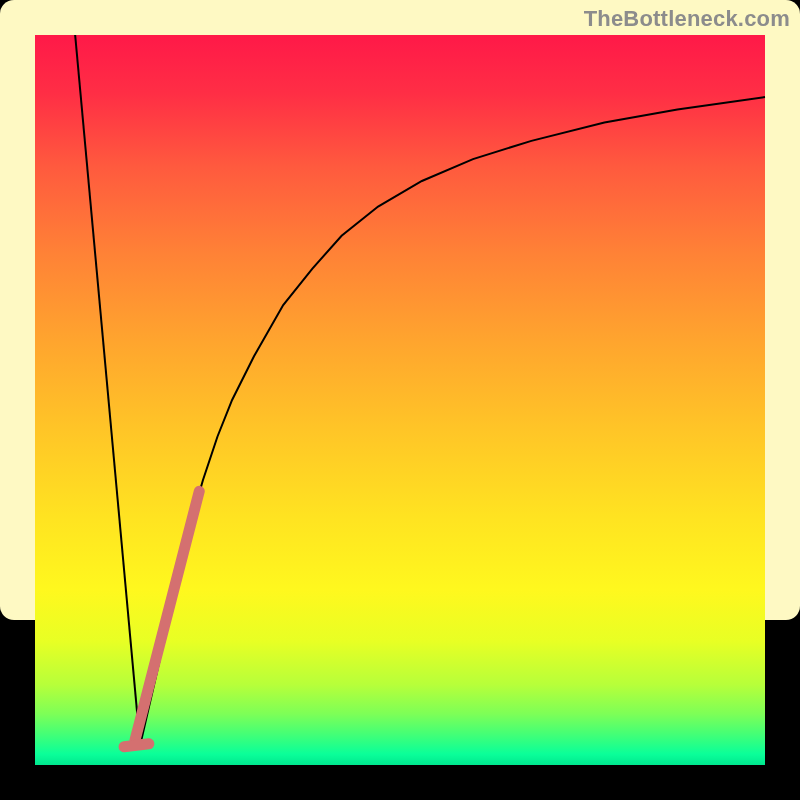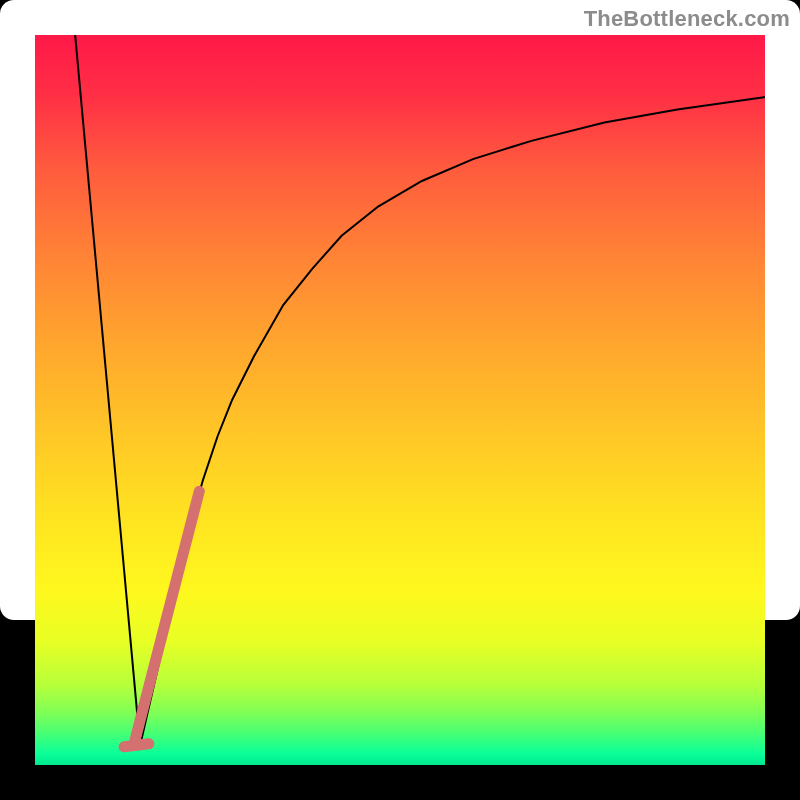--- a/index.html
+++ b/index.html
@@ -9,21 +9,21 @@
     height: 800px;
     background: #000;
     overflow: hidden;
   }
   .frame {
     position: absolute;
     left: 0;
     top: 0;
     width: 800px;
     height: 620px;
-    background: #ffffff;
+    background: #fef9c3;
     border-radius: 14px;
   }
   .plot-area {
     position: absolute;
     left: 35px;
     top: 35px;
     width: 730px;
     height: 730px;
     background: linear-gradient(to bottom,
       #ff1948 0%,

